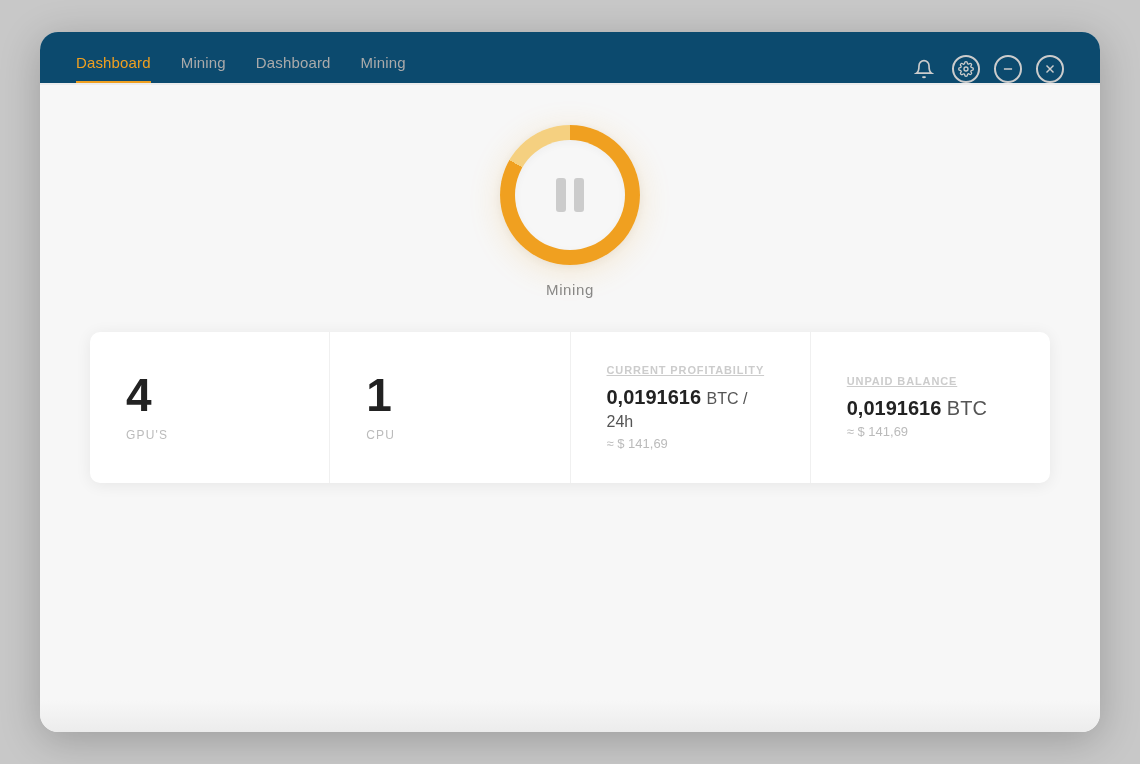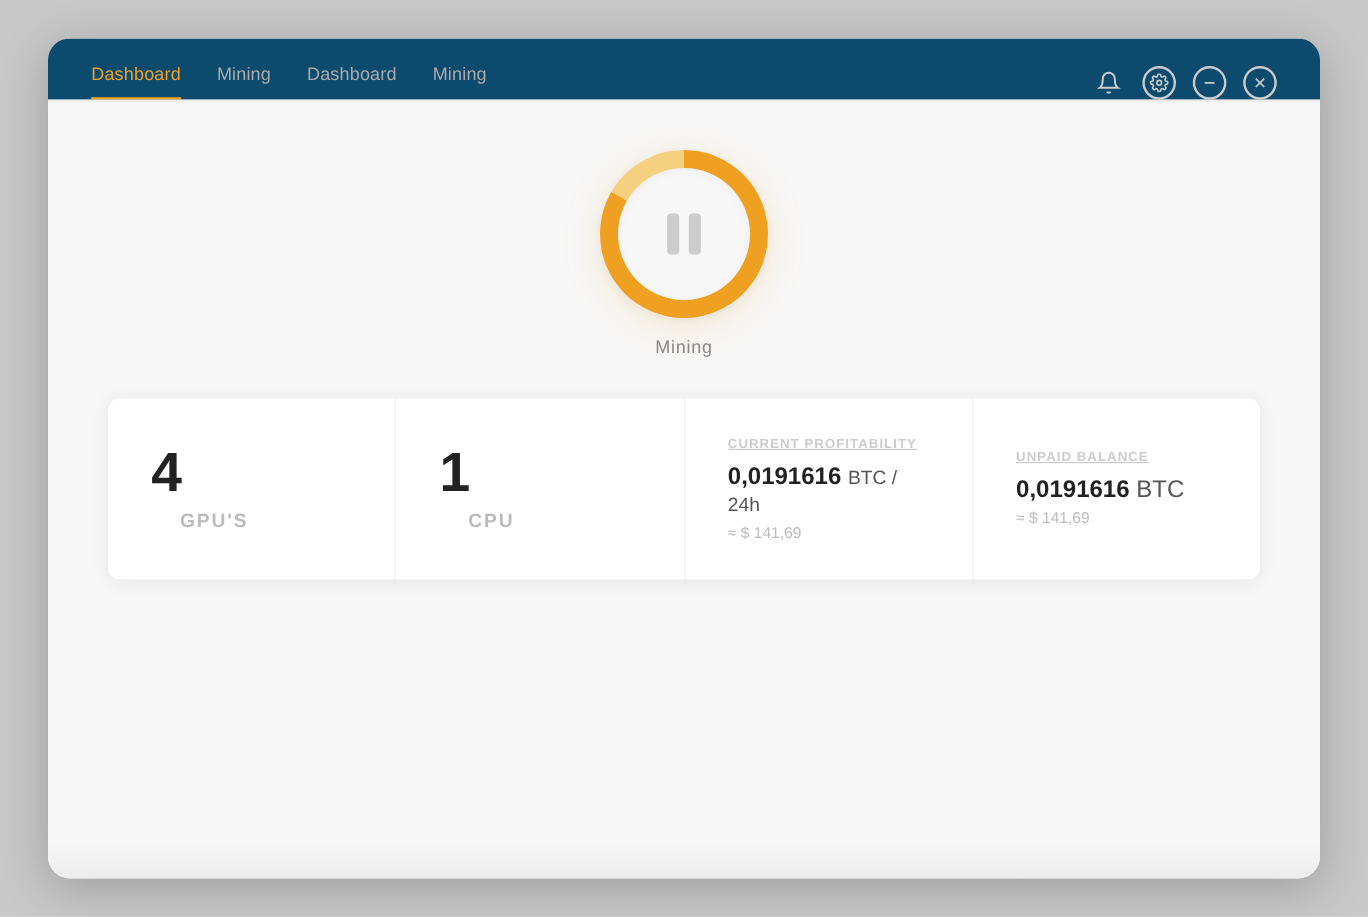--- a/index.html
+++ b/index.html
@@ -181,26 +181,25 @@
 
     .stat-number {
       font-size: 46px;
       font-weight: 700;
       color: #222;
       line-height: 1;
       margin-bottom: 10px;
     }
 
     .stat-sublabel {
-      font-size: 16px;
+      font-size: 12px;
       color: #bbb;
-      font-weight: 700;
+      font-weight: 400;
       letter-spacing: 0.1em;
       text-transform: uppercase;
-      margin-left: 24px;
     }
 
     .stat-label-sm {
       font-size: 11px;
       color: #ccc;
       letter-spacing: 0.08em;
       text-transform: uppercase;
       margin-bottom: 10px;
       font-weight: 600;
       text-decoration: underline;

